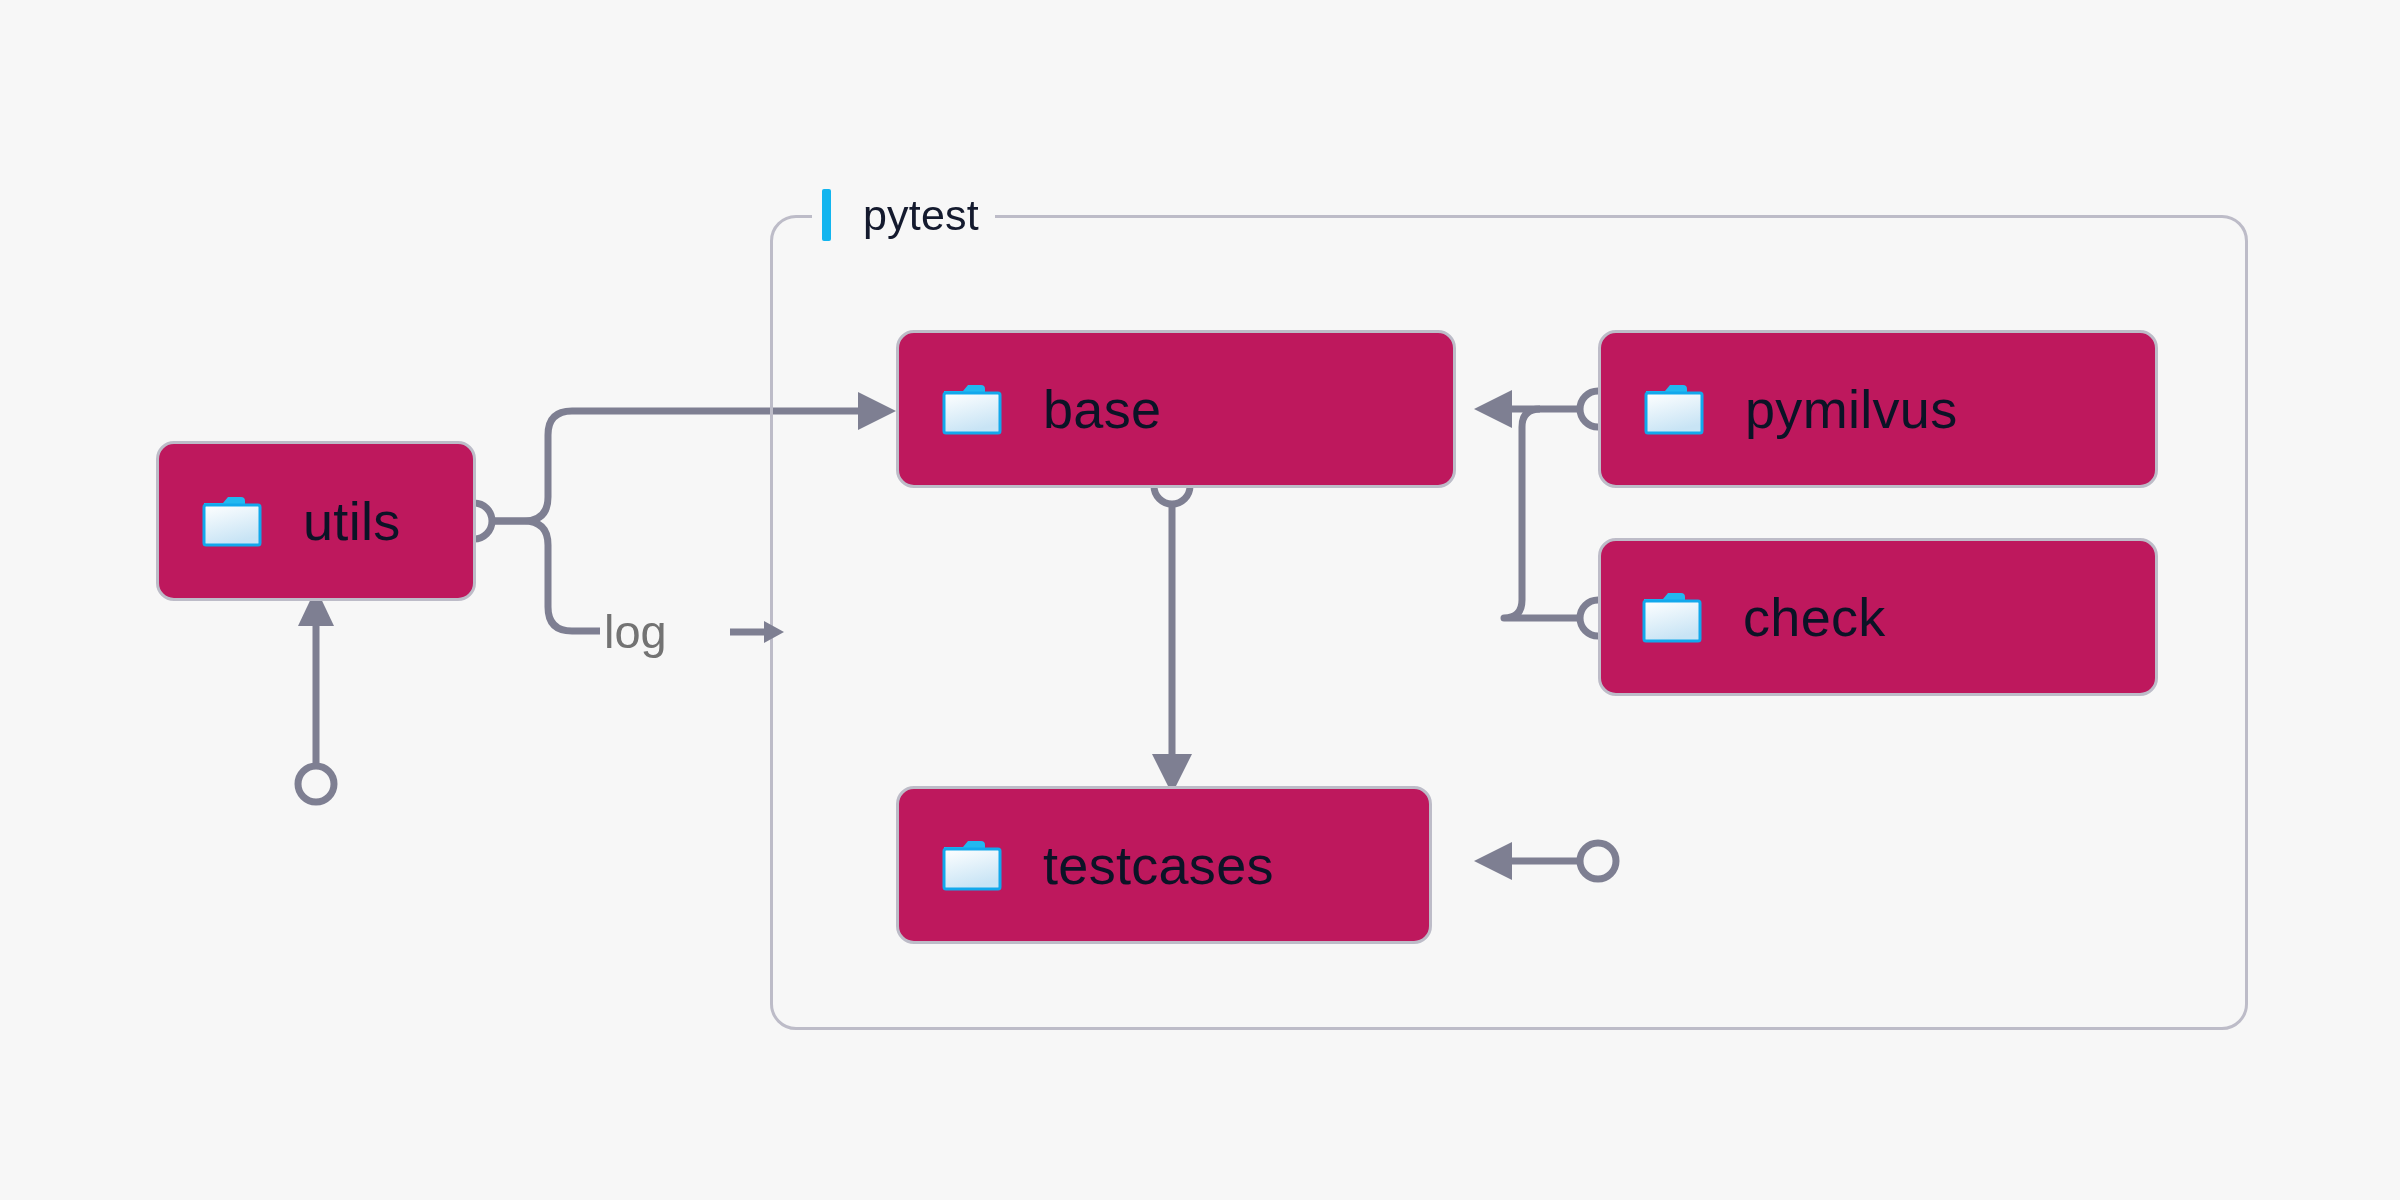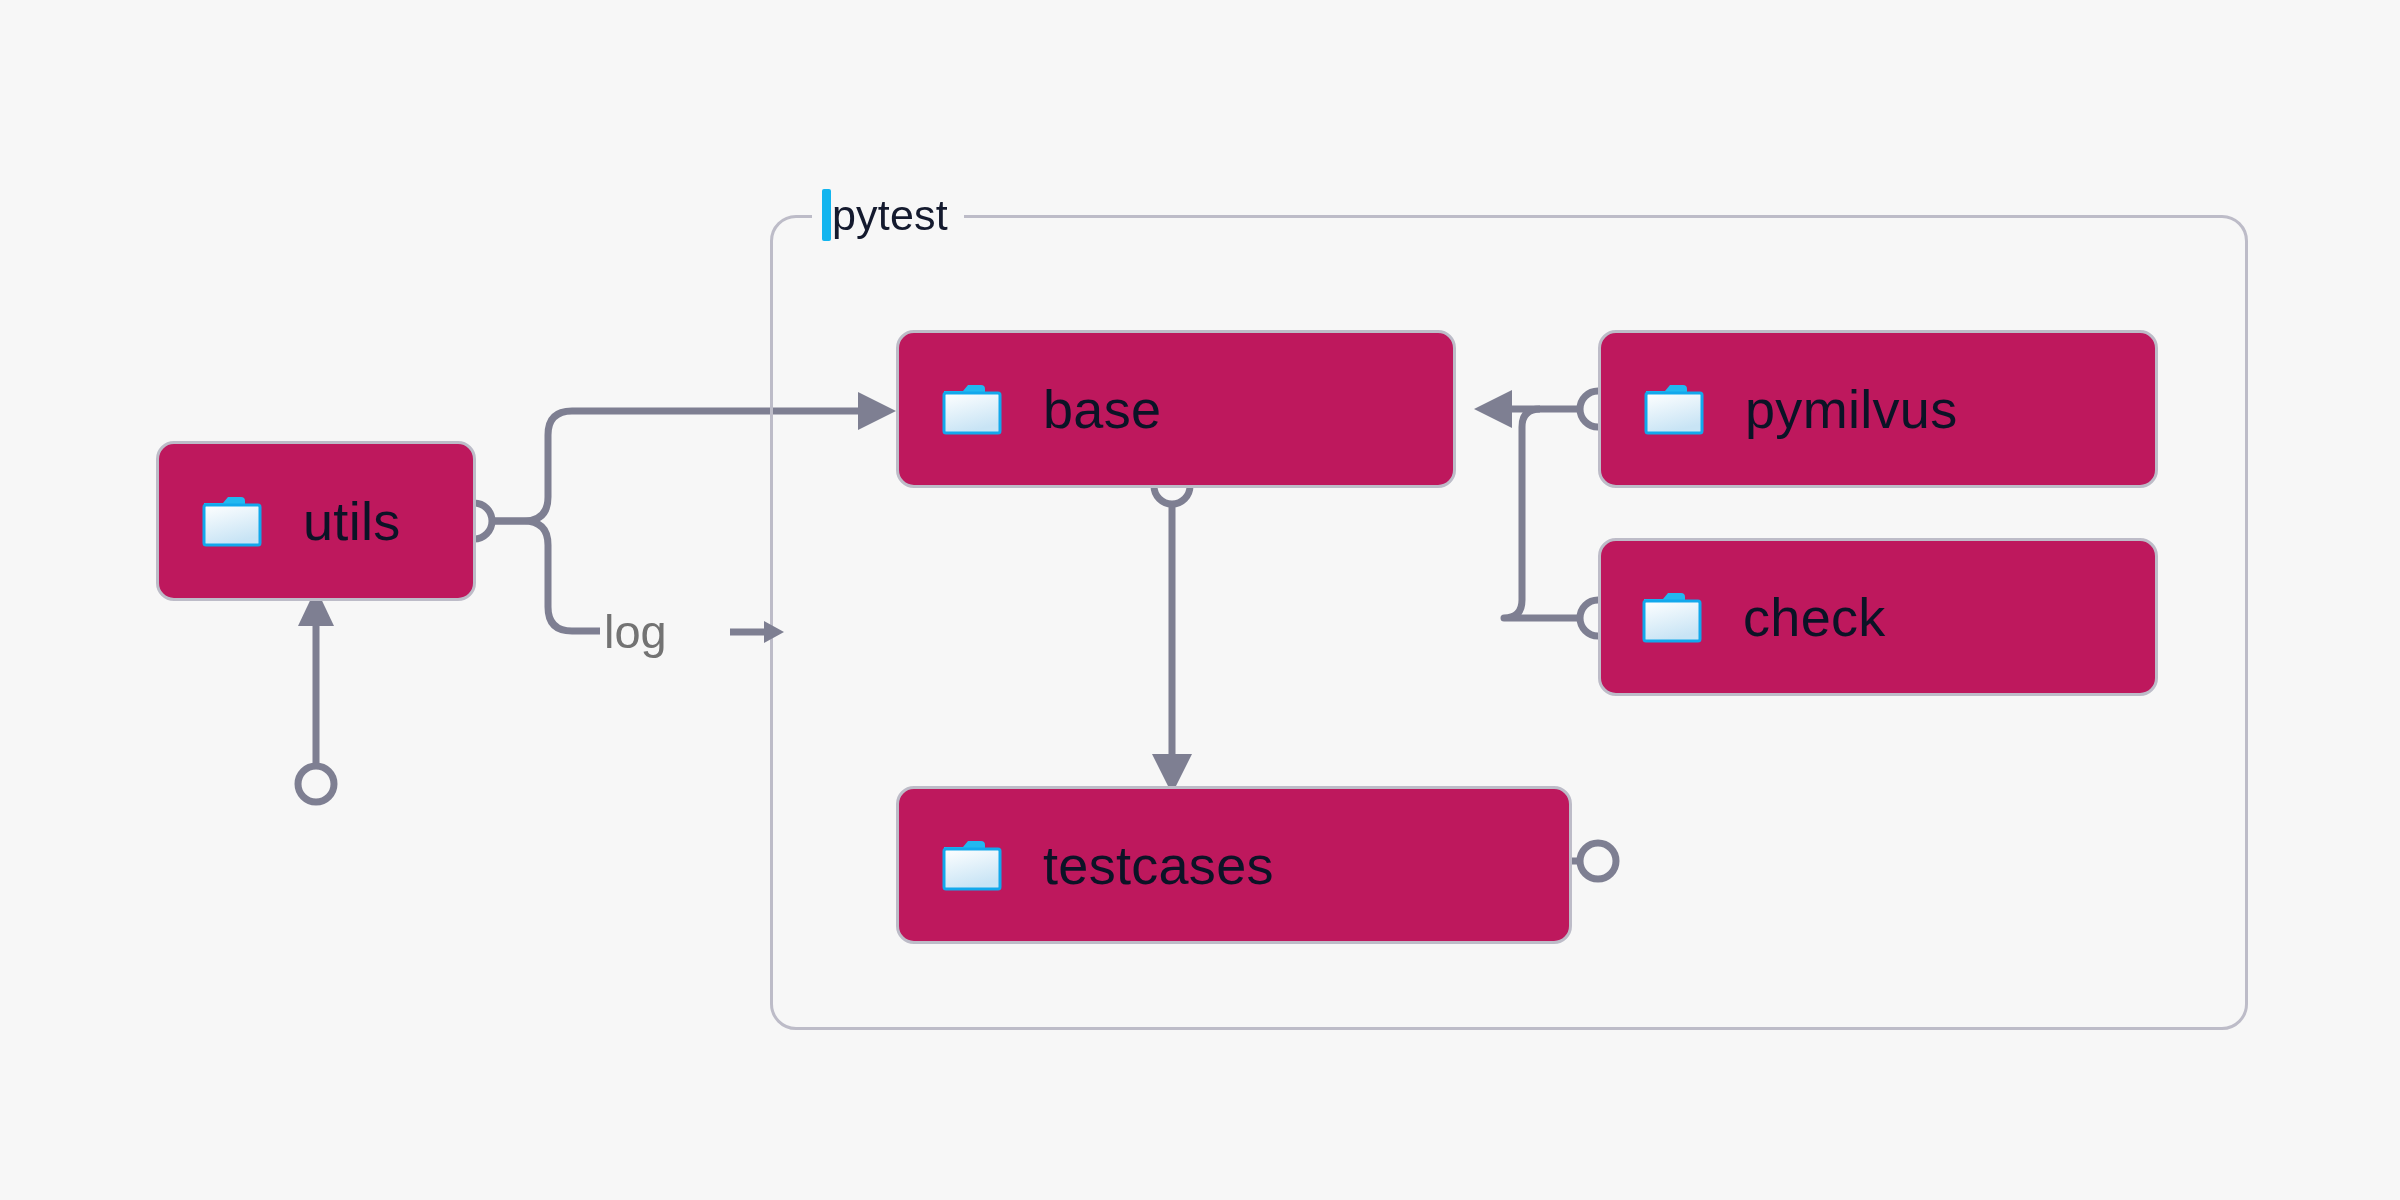--- a/index.html
+++ b/index.html
@@ -24,21 +24,21 @@
     position: absolute;
     border: 3px solid #bdbcc8;
     border-radius: 26px;
     background: transparent;
     box-sizing: border-box;
   }
   .group-label {
     position: absolute;
     display: flex;
     align-items: center;
-    gap: 1px;
+    gap: 32px;
     background: #f7f7f7;
     padding: 0 16px 0 10px;
     line-height: 1;
     white-space: nowrap;
   }
   .group-bar {
     width: 9px;
     height: 52px;
     border-radius: 2px;
     background: #12b5ef;
@@ -183,21 +183,21 @@
           <stop offset="0%" stop-color="#ffffff"></stop>
           <stop offset="100%" stop-color="#c8e4f5"></stop>
         </linearGradient>
       </defs>
       <path d="M3 9 H22 L27 3 H40 Q44 3 44 7 V13 H3 Z" fill="#22b8f0"></path>
       <rect x="3" y="11" width="56" height="40" rx="2" fill="url(#fgrad-base)" stroke="#12a8ec" stroke-width="3"></rect>
     </svg>
     <span class="node-label">base</span>
   </div>
 
-  <div class="node" style="left:896px; top:786px; width:676px; height:158px;">
+  <div class="node" style="left:896px; top:786px; width:536px; height:158px;">
     <svg class="folder-icon" viewBox="0 0 62 54">
       <defs>
         <linearGradient id="fgrad-testcases" x1="0" y1="0" x2="0.35" y2="1">
           <stop offset="0%" stop-color="#ffffff"></stop>
           <stop offset="100%" stop-color="#c8e4f5"></stop>
         </linearGradient>
       </defs>
       <path d="M3 9 H22 L27 3 H40 Q44 3 44 7 V13 H3 Z" fill="#22b8f0"></path>
       <rect x="3" y="11" width="56" height="40" rx="2" fill="url(#fgrad-testcases)" stroke="#12a8ec" stroke-width="3"></rect>
     </svg>

